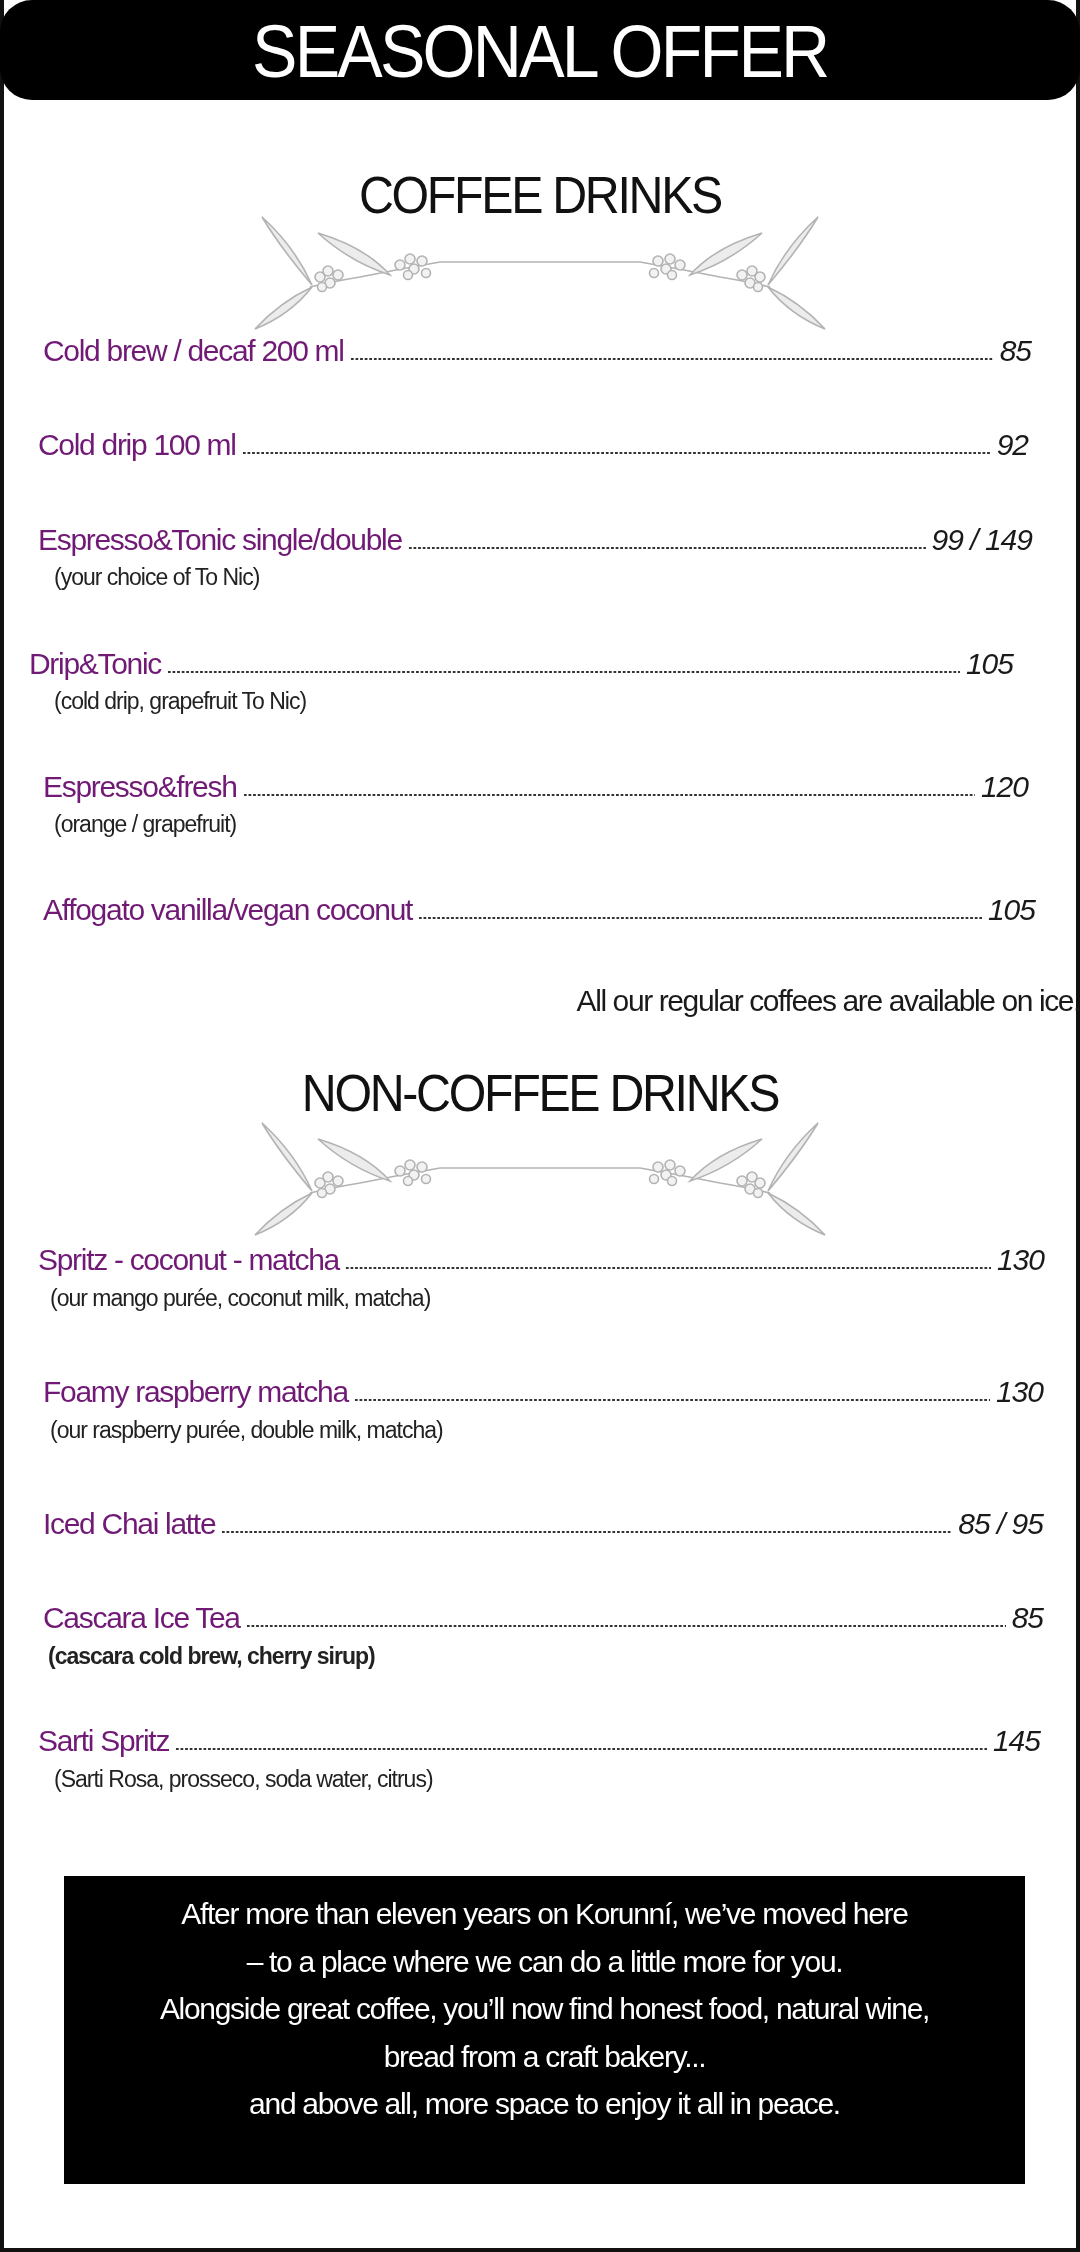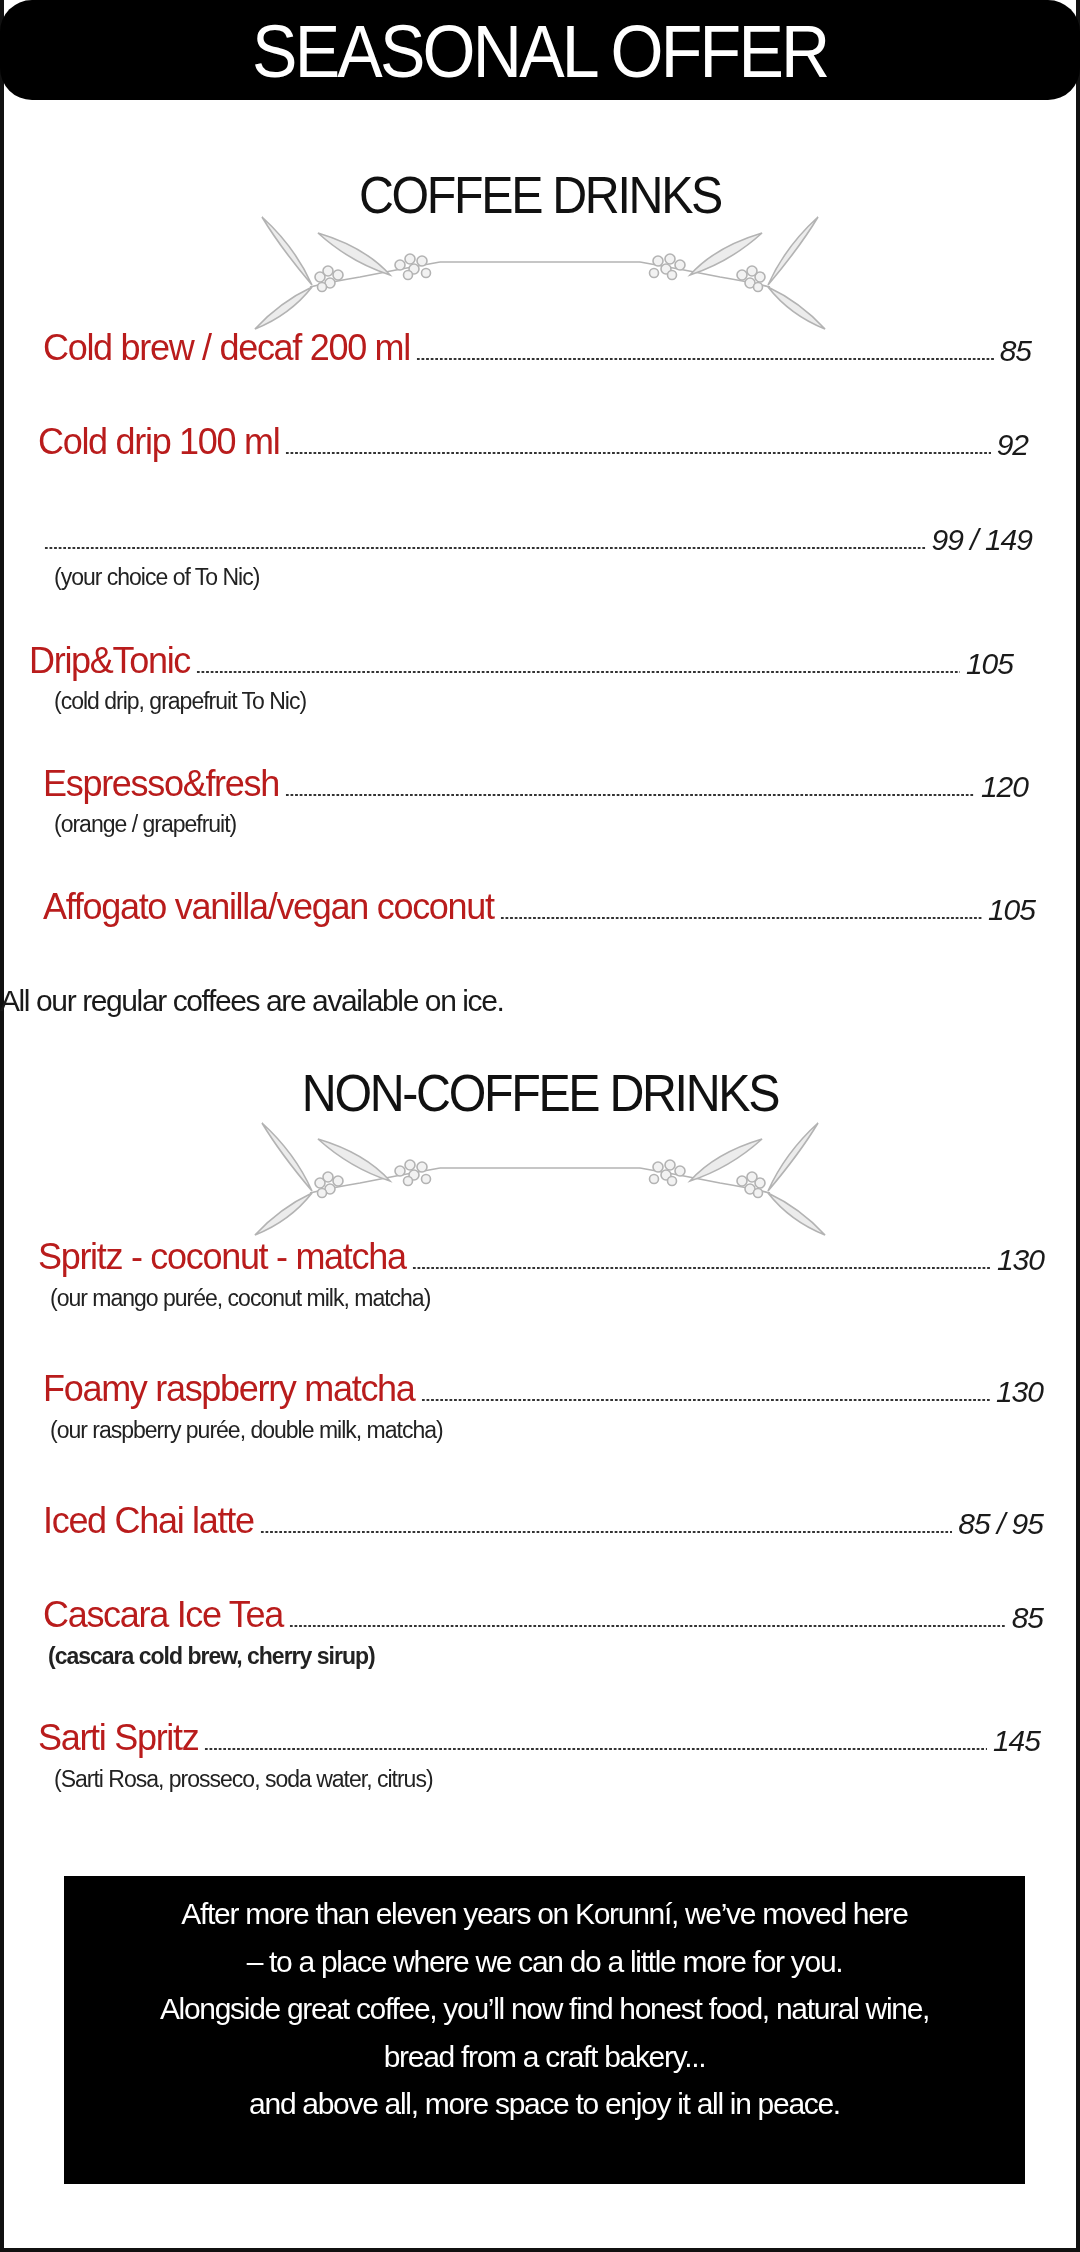--- a/index.html
+++ b/index.html
@@ -25,35 +25,35 @@
     font-size:52px; letter-spacing:-2.5px; color:#111; line-height:1;
     transform:scaleX(0.93);
   }
   .ornament {
     position:absolute; left:250px; width:580px; height:125px;
   }
   .row {
     position:absolute; display:flex; align-items:flex-end; height:40px;
   }
   .item-name {
-    font-size:36px; letter-spacing:-1.3px; white-space:nowrap; line-height:1; color:#b91c1c;
+    font-size:30px; letter-spacing:-1.3px; white-space:nowrap; line-height:1; color:#701a75;
   }
   .leader {
     flex:1; height:4px; margin:0 6px 5px 6px;
     background-image:radial-gradient(circle, #333 1.2px, transparent 1.5px);
     background-size:4.6px 4px; background-repeat:repeat-x; background-position:left center;
   }
   .price {
     font-size:30px; letter-spacing:-1px; white-space:nowrap; line-height:1; color:#1a1a1a;font-style:italic;
   }
   .sub {
     position:absolute; font-size:23px; letter-spacing:-1px; color:#222; white-space:nowrap; line-height:1;
   }
   .note {
-    position:absolute; left:0; width:1080px; text-align:left; top:984px;
+    position:absolute; left:0; width:1080px; text-align:right; top:984px;
     font-size:30px; letter-spacing:-1.4px; color:#1a1a1a;
   }
   .footer-box {
     position:absolute; left:64px; top:1876px; width:961px; height:308px; background:#000;
     display:flex; flex-direction:column; align-items:center; justify-content:flex-start;
     padding-top:14px; box-sizing:border-box;
   }
   .footer-line {
     color:#fff; font-size:30px; letter-spacing:-1.3px; line-height:47.5px; text-align:center; white-space:nowrap;
   }
@@ -113,20 +113,21 @@
   <span class="price">85</span>
 </div>
 
 <div class="row" style="left:38px; width:990px; top:420px;">
   <span class="item-name">Cold drip 100 ml</span>
   <span class="leader"></span>
   <span class="price">92</span>
 </div>
 
 <div class="row" style="left:38px; width:994px; top:515px;">
+  <span class="item-name">Espresso&amp;Tonic single/double</span>
   <span class="leader"></span>
   <span class="price">99 / 149</span>
 </div>
 <div class="sub" style="left:54px; top:566px;">(your choice of To Nic)</div>
 
 <div class="row" style="left:29px; width:984px; top:639px;">
   <span class="item-name">Drip&amp;Tonic</span>
   <span class="leader"></span>
   <span class="price">105</span>
 </div>

